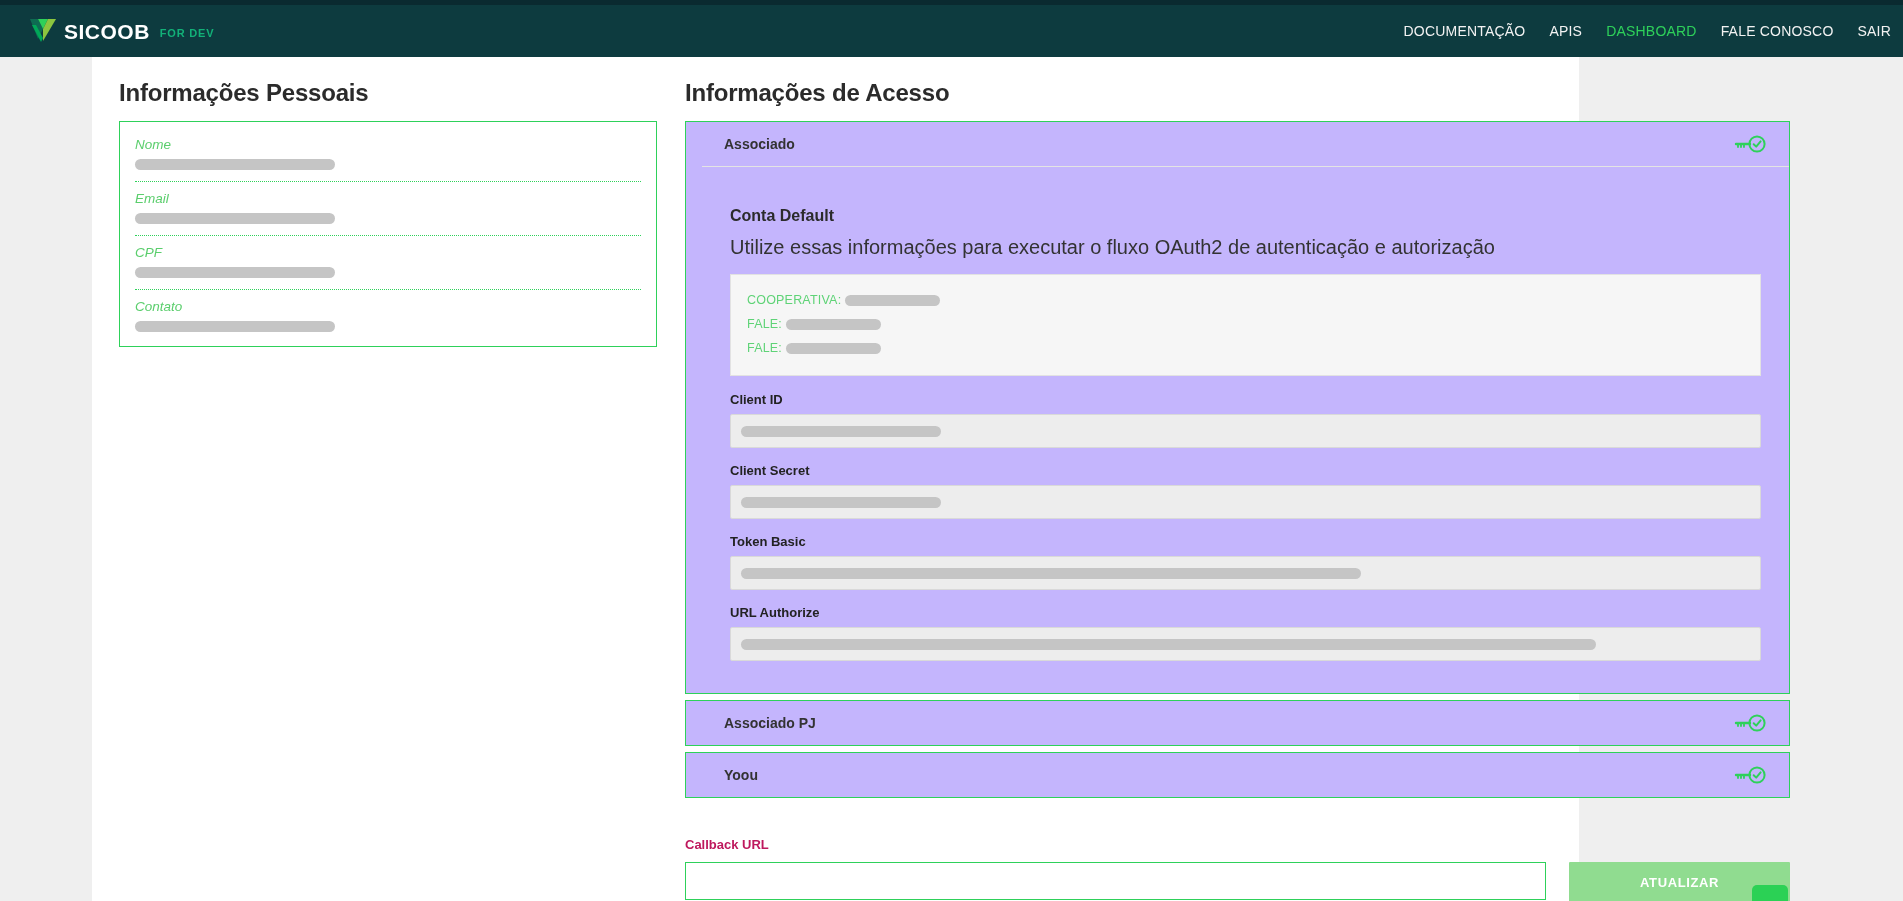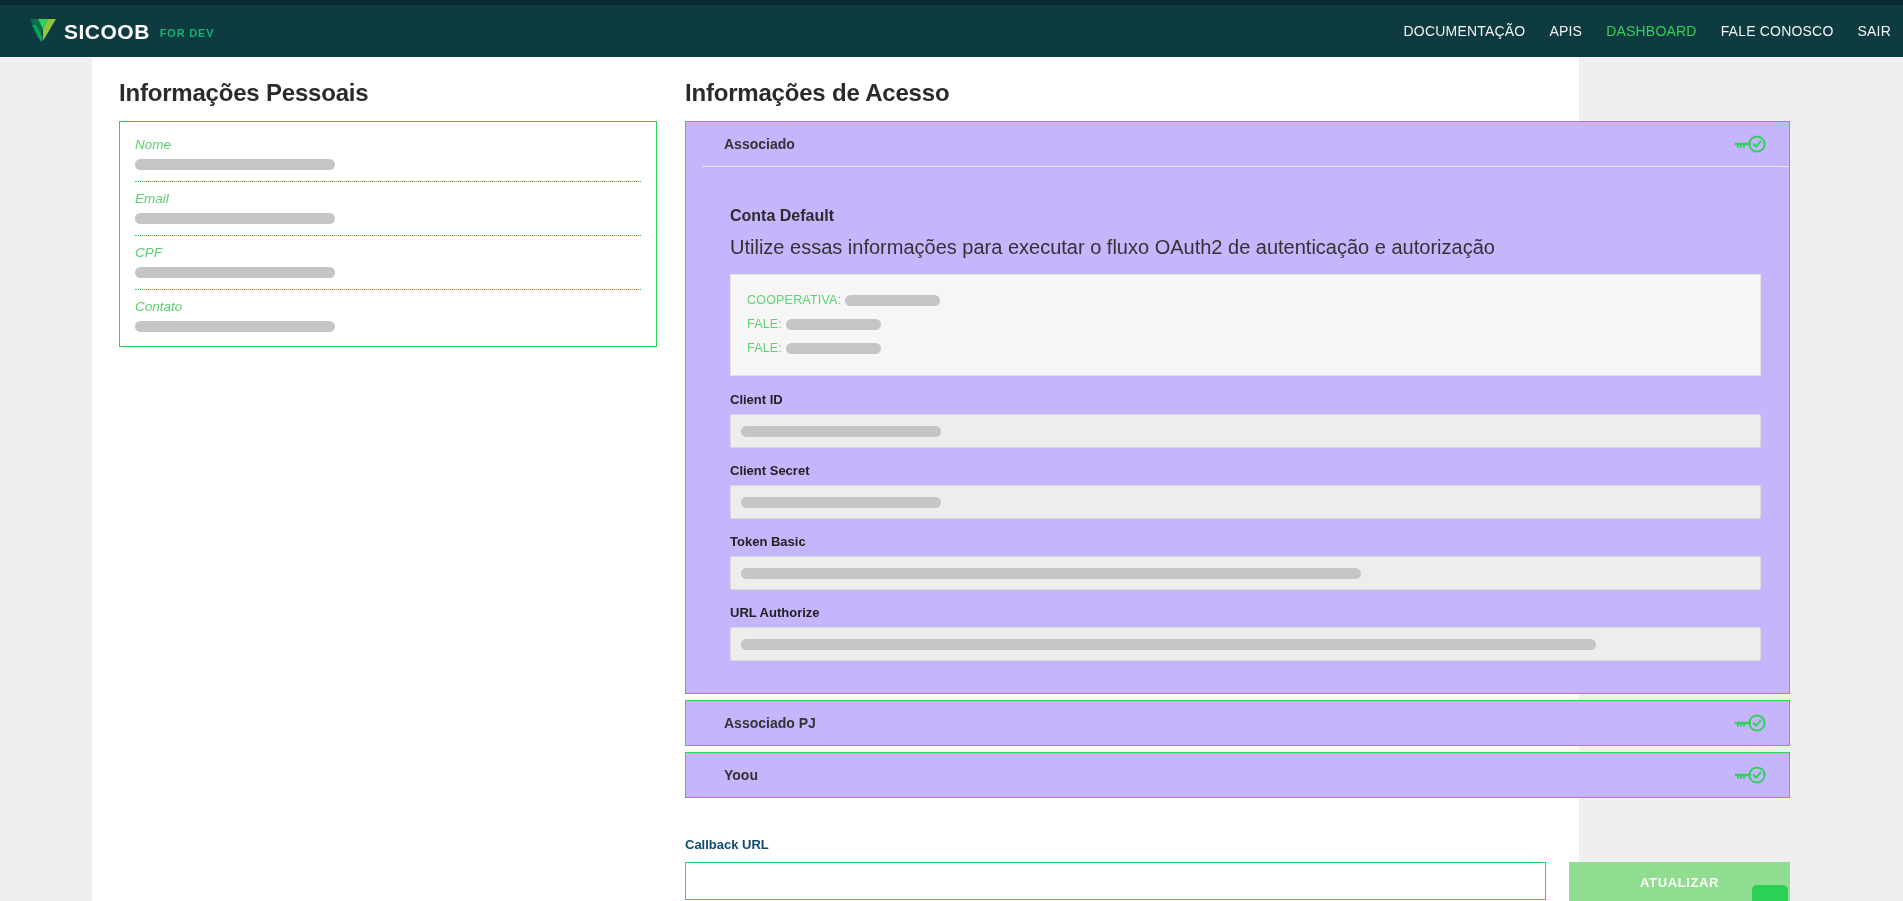--- a/index.html
+++ b/index.html
@@ -60,21 +60,21 @@
   .input-box {
     margin-top: 7px; height: 34px; background: #ededed; border: 1px solid #d9d9d9;
     border-radius: 2px; display: flex; align-items: center; padding-left: 10px;
   }
   .pill.w200 { width: 200px; }
   .pill.w620 { width: 620px; }
   .pill.w855 { width: 855px; }
 
   
   .callback-section { margin-top: 37px; }
-  .callback-label { font-size: 13px; font-weight: 700; color: #0c4a6e; }
+  .callback-label { font-size: 13px; font-weight: 700; color: #be185d; }
   .callback-row { display: flex; align-items: flex-start; margin-top: 9px; }
   .callback-input {
     width: 861px; height: 38px; border: 1px solid #2ed15a; background: #ffffff;
     outline: none; padding: 0 10px; font-size: 14px; font-family: "Liberation Sans", sans-serif;
   }
   .update-btn {
     margin-left: 23px; width: 221px; height: 40px; background: #90dc90; color: #ffffff;
     border: none; font-size: 13px; letter-spacing: 0.6px; font-weight: 700;
     font-family: "Liberation Sans", sans-serif; cursor: pointer; border-radius: 1px;
   }

